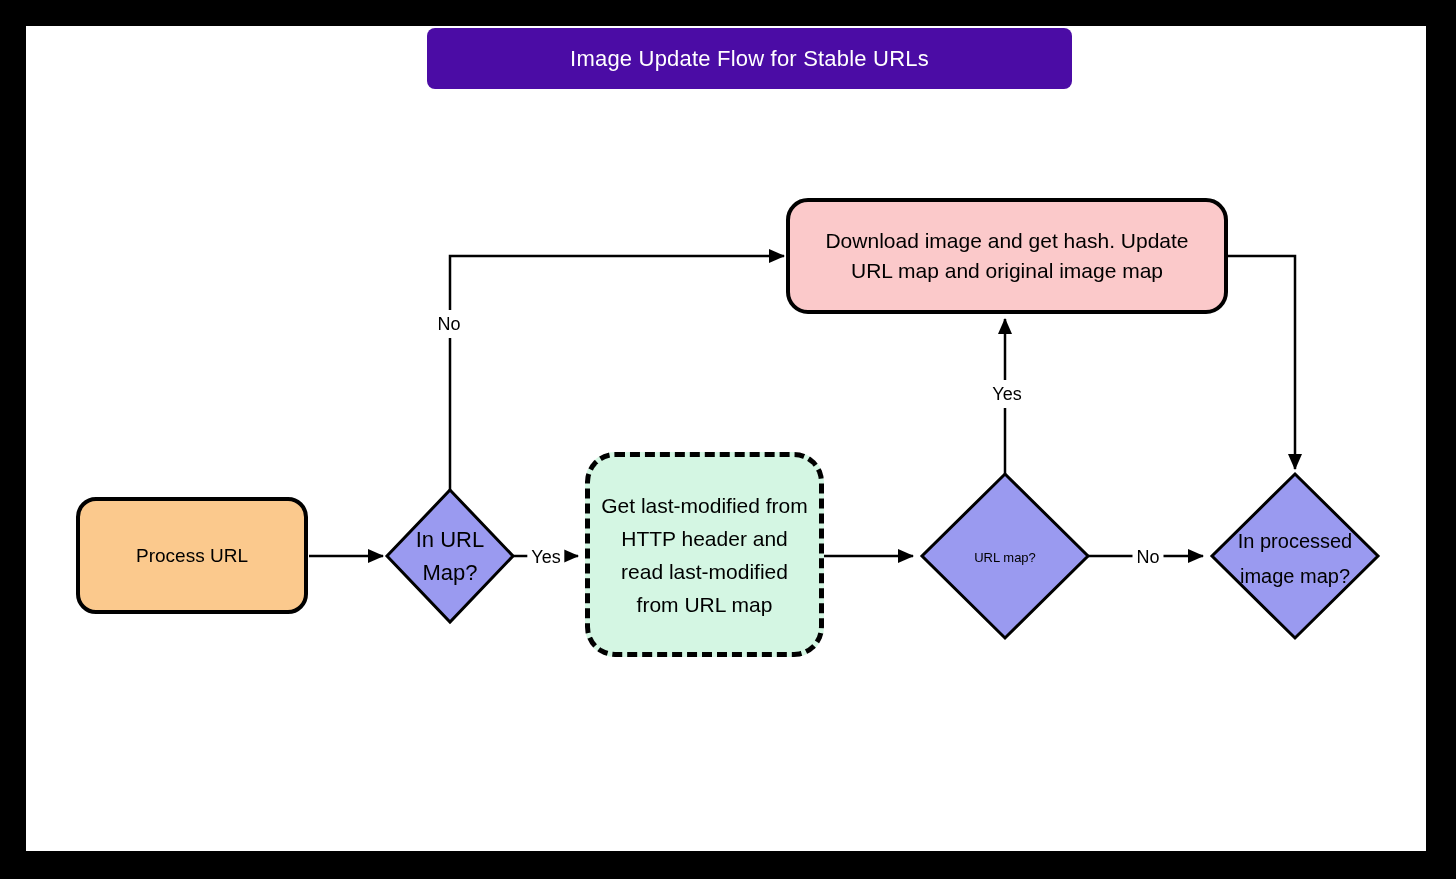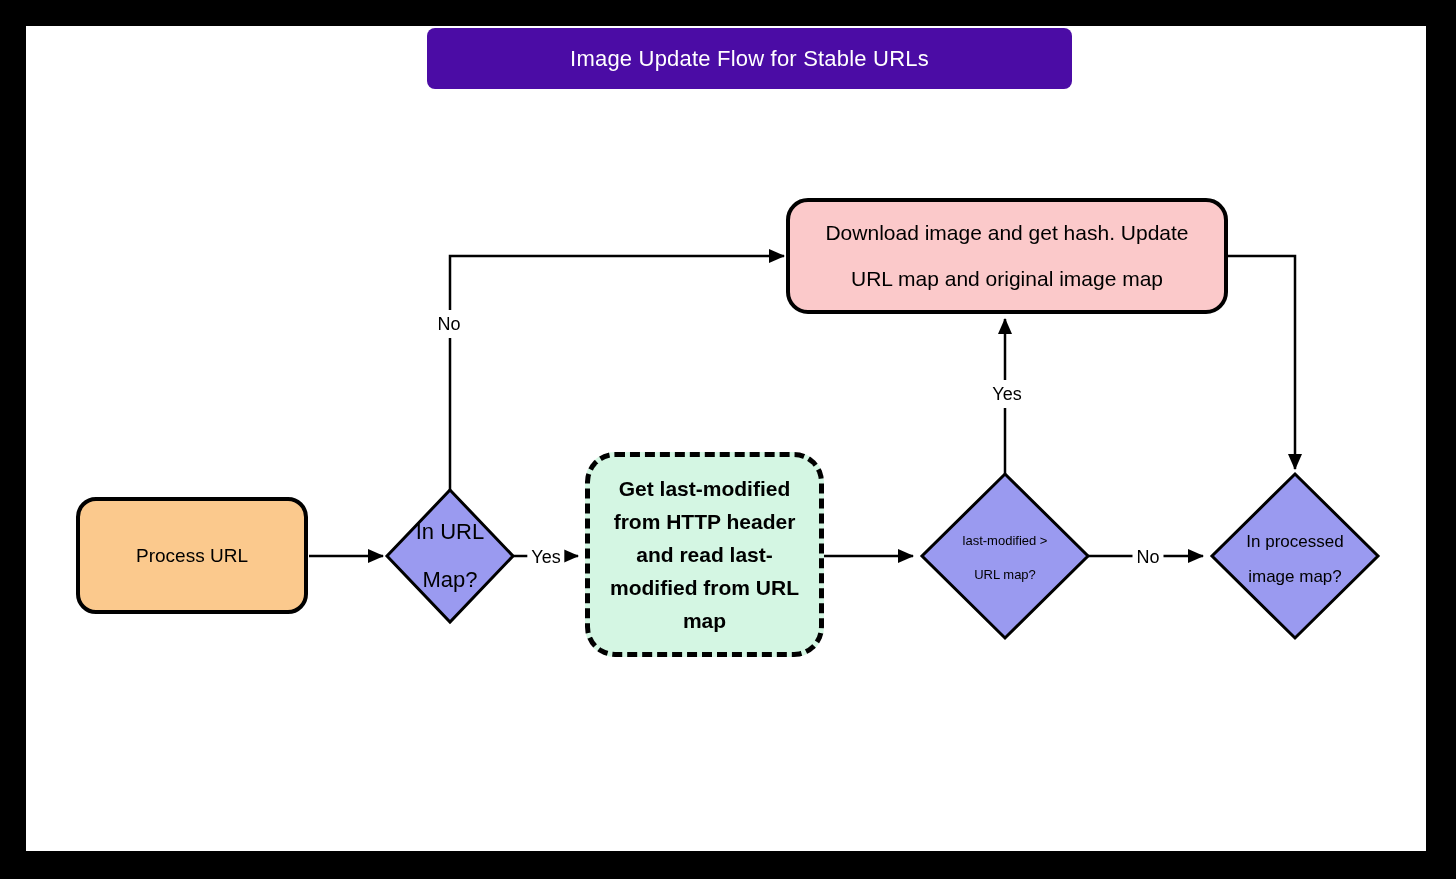--- a/index.html
+++ b/index.html
@@ -29,35 +29,35 @@
     border-radius:8px;font-size:22px;letter-spacing:0.2px;margin-left:20px;
   }
   .start-box{
     left:76px;top:497px;width:232px;height:117px;
     background:var(--start-fill);border:4px solid var(--stroke);border-radius:20px;
     font-size:19px;
   }
   .process-box{
     left:585px;top:452px;width:239px;height:205px;
     background:var(--process-fill);border:5px dashed var(--stroke);border-radius:30px;
-    font-size:21px;line-height:33px;padding:20px 10px;font-weight:bold;
+    font-size:21px;line-height:33px;padding:20px 10px;
   }
   .action-box{
     left:786px;top:198px;width:442px;height:116px;
     background:var(--action-fill);border:4px solid var(--stroke);border-radius:22px;
-    font-size:21px;line-height:46px;padding:0 14px;
+    font-size:21px;line-height:30px;padding:0 14px;
   }
 
   .diamond-label{
     position:absolute;transform:translate(-50%,-50%);
     text-align:center;pointer-events:none;
   }
-  .d1-label{left:450px;top:556px;width:120px;font-size:22px;line-height:48px;}
+  .d1-label{left:450px;top:556px;width:120px;font-size:22px;line-height:33px;}
   .d2-label{left:1005px;top:558px;width:170px;font-size:13px;line-height:34px;}
-  .d3-label{left:1295px;top:559px;width:140px;font-size:17px;line-height:35px;}
+  .d3-label{left:1295px;top:559px;width:140px;font-size:20px;line-height:35px;}
 
   .edge-label{
     position:absolute;transform:translate(-50%,-50%);
     background:var(--canvas);font-size:18px;line-height:20px;
     white-space:nowrap;
   }
   .edge-label.h{padding:0 4px;}
   .edge-label.v{padding:4px 1px;}
   .lbl-no-top{left:449px;top:324px;}
   .lbl-yes-right{left:546px;top:557px;}
@@ -94,21 +94,20 @@
 
   <div class="node start-box">Process URL</div>
 
   <div class="node process-box">Get last-modified from HTTP header and read last-modified from URL map</div>
 
   <div class="node action-box">Download image and get hash. Update URL map and original image map</div>
 
   <div class="diamond-label d1-label">In URL Map?</div>
 
   <div class="diamond-label d2-label">
-    <div>last-modified &gt;</div>
     <div>URL map?</div>
   </div>
 
   <div class="diamond-label d3-label">In processed image map?</div>
 
   <div class="edge-label v lbl-no-top">No</div>
   <div class="edge-label h lbl-yes-right">Yes</div>
   <div class="edge-label v lbl-yes-up">Yes</div>
   <div class="edge-label h lbl-no-right">No</div>
 </div>

